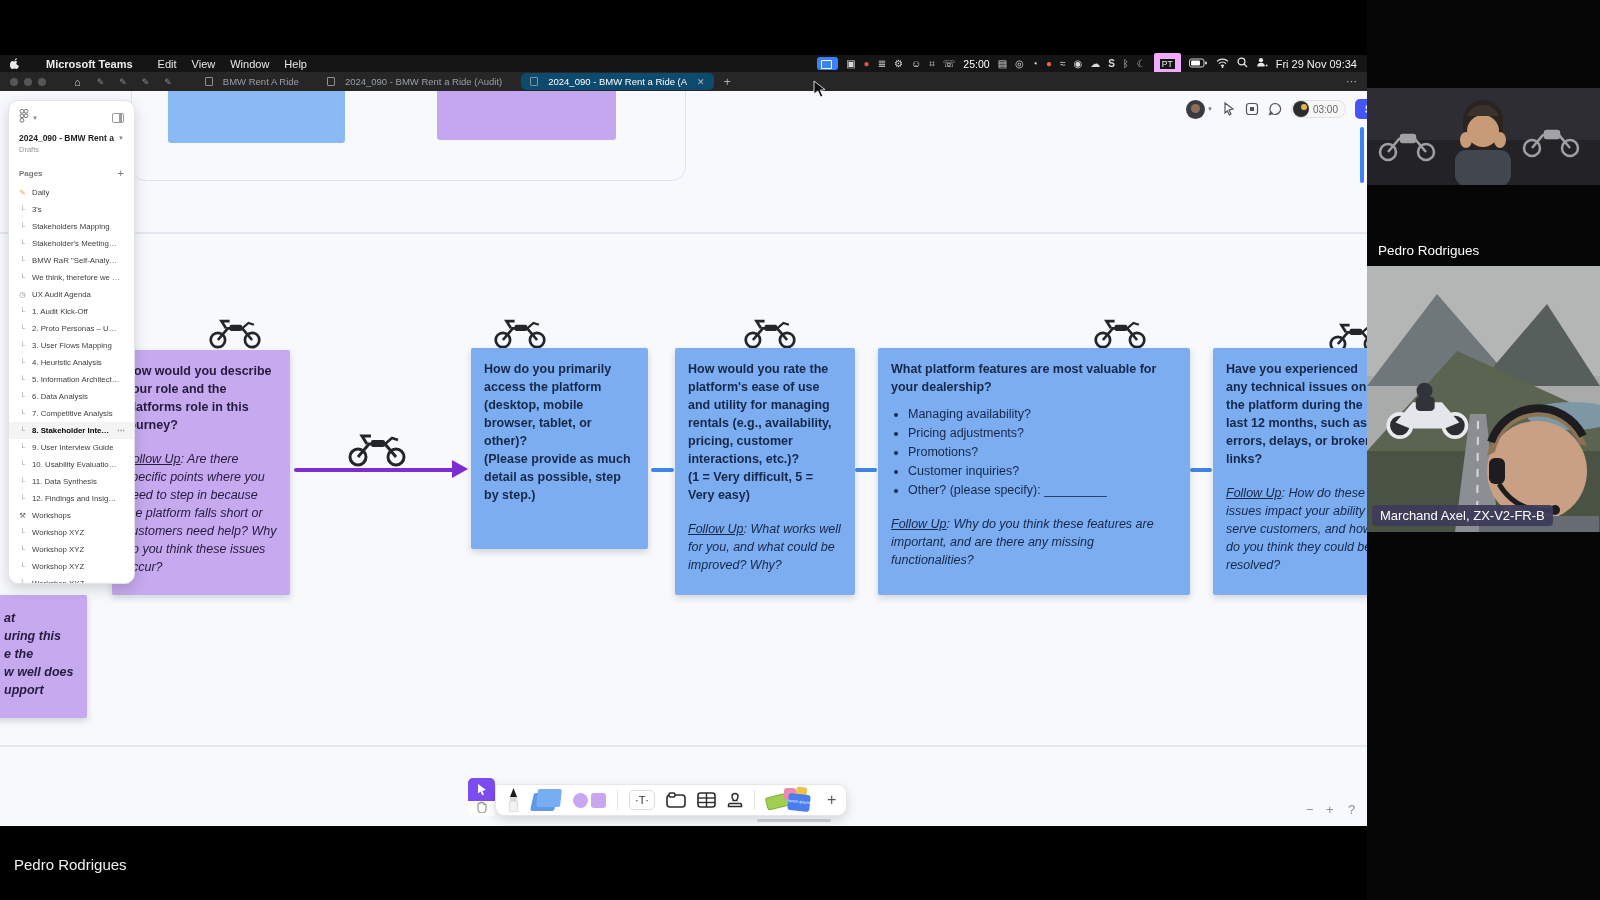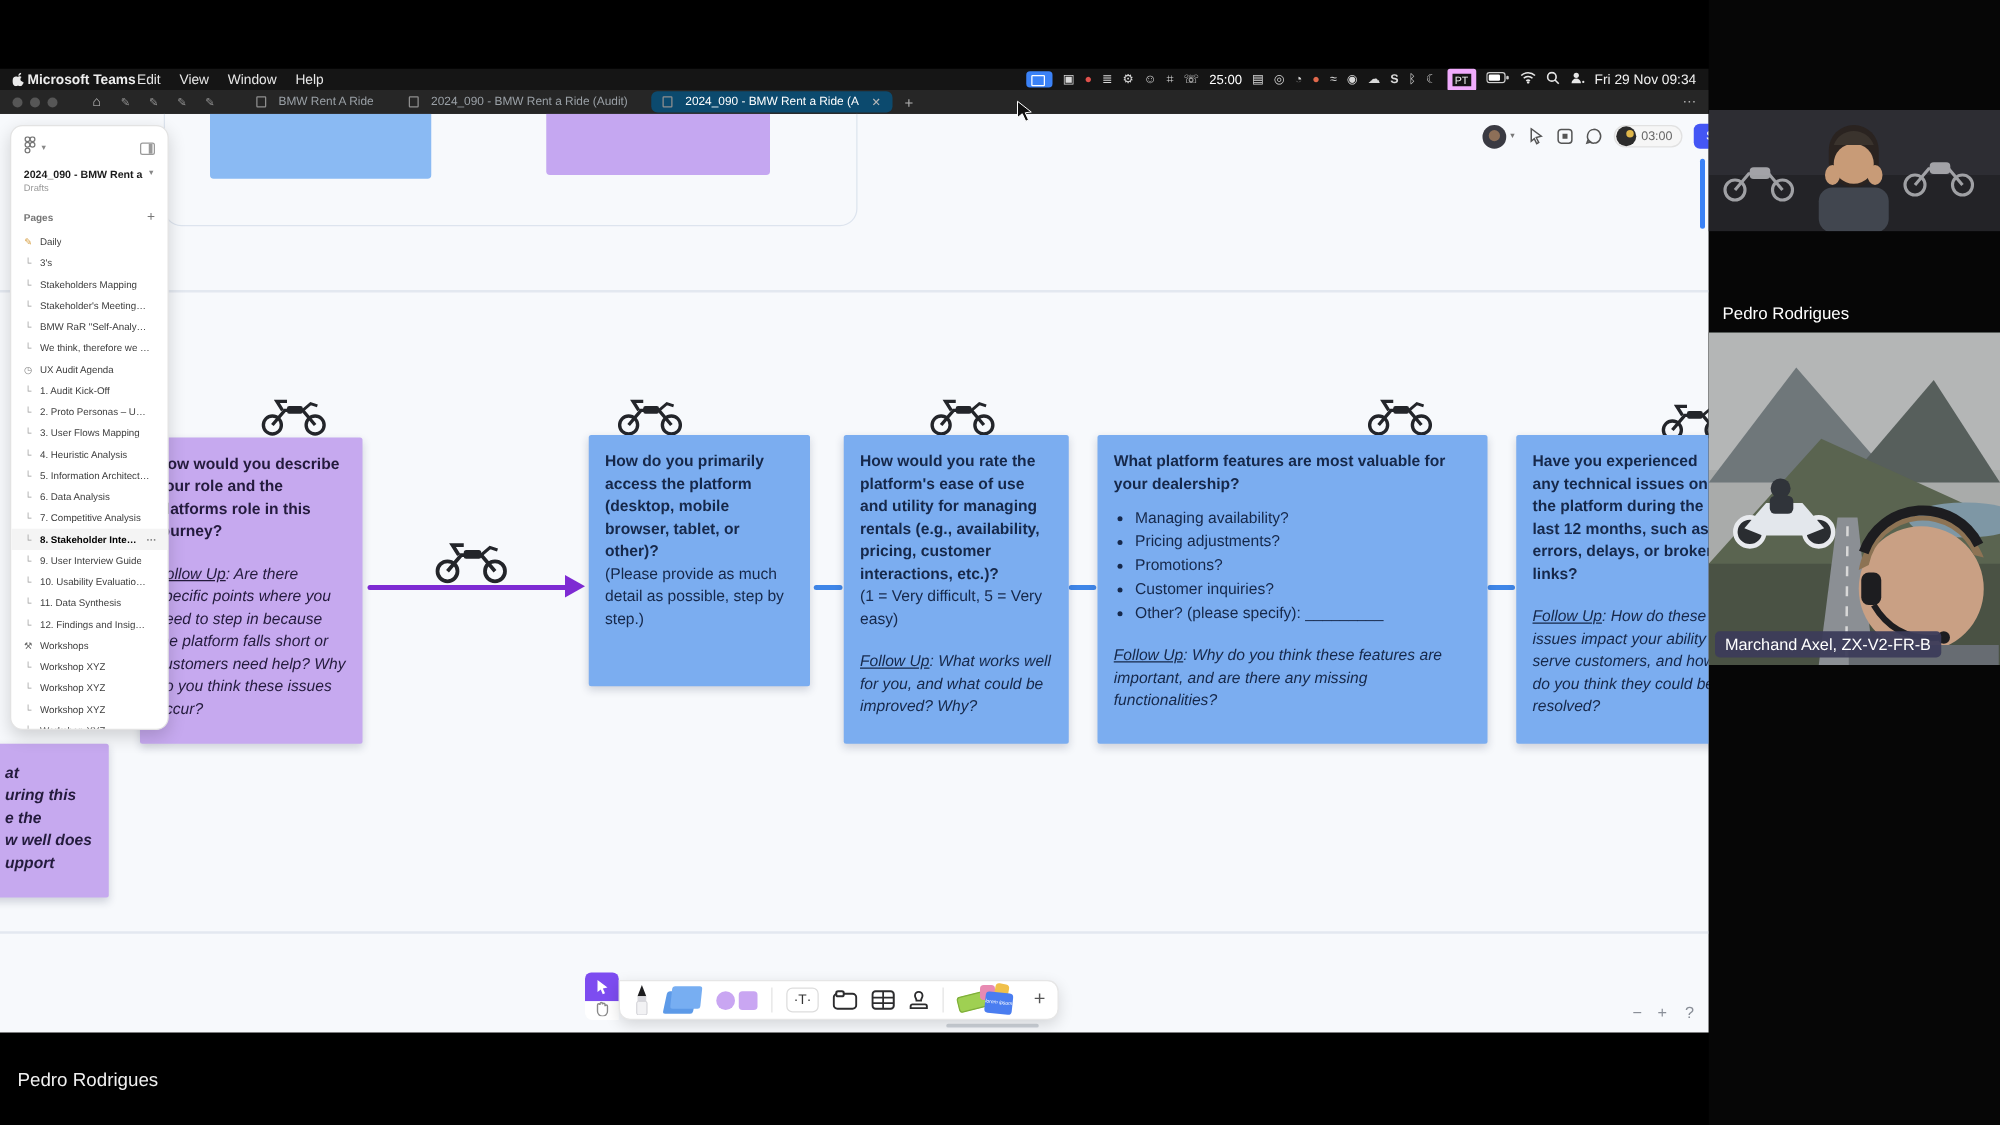--- a/index.html
+++ b/index.html
@@ -2,41 +2,41 @@
 <html><head>
 <meta charset="utf-8">
 <style>
   * { margin:0; padding:0; box-sizing:border-box; }
   html,body { width:1600px; height:900px; overflow:hidden; background:#000; font-family:"Liberation Sans", sans-serif; }
   .abs { position:absolute; }
   #stage { position:relative; width:1600px; height:900px; background:#000; }
 
   
   #menubar { position:absolute; left:0; top:55px; width:1367px; height:17px; background:#151515; display:flex; align-items:center; padding:0 10px; color:#ededed; font-size:11px; z-index:80; }
-  .mb-left { display:flex; align-items:flex-start; gap:1px; }
+  .mb-left { display:flex; align-items:flex-start; gap:25px; }
   .apple-logo { width:11px; height:12px; display:inline-block; }
   .mb-app { font-weight:bold; font-size:11px; }
   .menus { display:flex; gap:15px; }
   .menu-item { color:#e8e8e8; }
   .mb-right { margin-left:auto; display:flex; align-items:center; gap:8px; }
   .mg { font-size:10px; color:#d9d9d9; line-height:1; }
   .mg::before { content:"▣"; }
   .mg-grid::before{content:"▣";} .mg-record::before{content:"●"; color:#e0514c;}
   .mg-lines::before{content:"≣";} .mg-gear::before{content:"⚙";}
   .mg-face::before{content:"☺";} .mg-hash::before{content:"⌗";}
   .mg-phone::before{content:"☏";} .mg-layout::before{content:"▤";}
   .mg-target::before{content:"◎";} .mg-clock::before{content:"◔";}
   .mg-badge::before{content:"●"; color:#e0684c;} .mg-waves::before{content:"≈";}
   .mg-camera::before{content:"◉";} .mg-cloud::before{content:"☁";}
   .mg-s-logo::before{content:"S"; font-weight:bold;} .mg-bluetooth::before{content:"ᛒ";}
   .mg-moon::before{content:"☾";}
   .screenshare-chip { width:21px; height:13px; background:#3b82f7; border-radius:3px; position:relative; }
   .screenshare-chip::after { content:""; position:absolute; left:4px; top:3px; width:9px; height:7px; border:1.5px solid #fff; border-radius:1px; }
   .pomodoro { font-size:10.5px; color:#fff; }
-  .pt-chip { font-size:8.5px; border:4px solid #f0abfc; border-radius:2px; padding:0 2px; color:#f0f0f0; }
+  .pt-chip { font-size:8.5px; border:6px solid #f0abfc; border-radius:2px; padding:0 2px; color:#f0f0f0; }
   .mb-datetime { font-size:11px; color:#f2f2f2; white-space:nowrap; }
 
   
   #tabbar { position:absolute; left:0; top:72px; width:1367px; height:19px; background:#262626; display:flex; align-items:center; padding:0 10px; z-index:80; }
   .traffic { display:flex; gap:6px; margin-right:28px; }
   .traffic i { width:8px; height:8px; border-radius:50%; background:#565656; }
   .tb-home { color:#c9c9c9; font-size:11px; margin-right:16px; }
   .tb-tools { display:flex; gap:15px; margin-right:24px; }
   .tb-tools span { color:#8f8f8f; font-size:9px; }
   .tabs { display:flex; align-items:center; height:19px; }
@@ -56,21 +56,21 @@
   .section-title { top:176px; left:390px; width:560px; text-align:center; font-size:19px; font-weight:bold; color:#4a7fd6; }
 
   .moto { width:58px; height:36px; }
   .moto svg, .moto-mid svg { width:100%; height:100%; }
   .moto-mid { width:66px; height:40px; }
 
   .sticky { position:absolute; padding:12px 13px; font-size:12.5px; line-height:1.44; color:#16284a; box-shadow:0 3px 7px rgba(30,40,70,.18); border-radius:2px; }
   .sticky.blue { background:#7badf0; }
   .sticky.purple { background:#c6a9ef; color:#241b3d; }
   .sticky .q { font-weight:bold; }
-  .sticky .d { font-weight:normal; }
+  .sticky .d { font-weight:bold; }
   .sticky .fu { margin-top:16px; font-style:italic; }
   .sticky .ful { text-decoration:underline; }
   .sticky ul { margin:9px 0 0 17px; }
   .sticky li { margin-bottom:1px; }
   .frag-line { font-style:italic; font-weight:600; }
 
   .arrow-line { left:294px; top:377px; width:160px; height:3.5px; background:#7e2bd3; border-radius:2px; }
   .arrow-head { left:452px; top:369px; width:0; height:0; border-left:16px solid #7e2bd3; border-top:9px solid transparent; border-bottom:9px solid transparent; }
   .connector { top:377px; height:3.5px; background:#3f86e8; border-radius:2px; }
 

